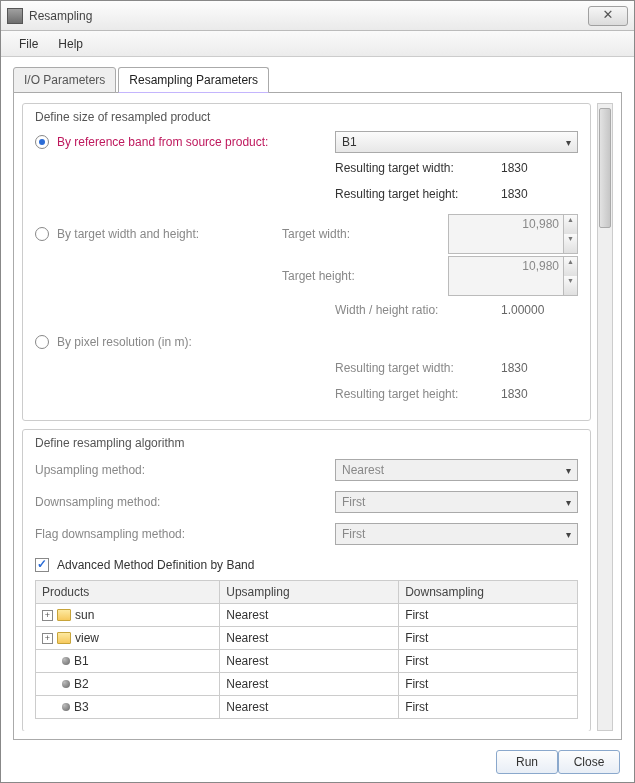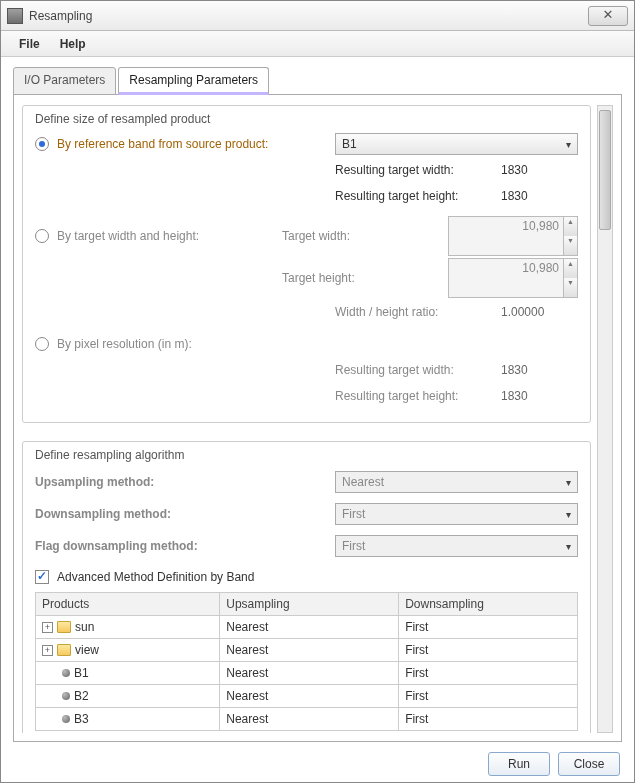--- a/index.html
+++ b/index.html
@@ -41,21 +41,20 @@
     color: #555;
     font-size: 13px;
   }
   .menubar {
     height: 26px;
     background: linear-gradient(to bottom, #fafafa, #ececec);
     border-bottom: 1px solid #ccc;
     display: flex;
     align-items: center;
     padding: 0 8px;
-    font-weight: bold;
   }
   .menubar span {
     padding: 4px 10px;
     cursor: default;
     color: #333;
   }
   .content-wrap {
     padding: 10px 12px 0 12px;
   }
   .tabs {
@@ -69,21 +68,21 @@
     border: 1px solid #aaa;
     background: #efefef;
     color: #555;
     border-top-left-radius: 3px;
     border-top-right-radius: 3px;
     margin-right: 2px;
     cursor: default;
   }
   .tab.active {
     background: #fff;
-    border-bottom: 3px solid #c4b5fd;
+    border-bottom: 1px solid #c4b5fd;
     color: #222;
   }
   .panel {
     border: 1px solid #aaa;
     background: #fff;
     padding: 10px 8px 8px 8px;
     height: 648px;
     display: flex;
     gap: 6px;
   }
@@ -101,38 +100,38 @@
     position: absolute;
     left: 1px; right: 1px;
     top: 4px; height: 120px;
     background: linear-gradient(to right, #e2e2e2, #c6c6c6);
     border: 1px solid #aaa;
     border-radius: 2px;
   }
   .group {
     border: 1px solid #ccc;
     border-radius: 3px;
-    margin-bottom: 18px;
+    margin-bottom: 8px;
     padding: 10px 12px 12px 12px;
   }
   .group-title {
     color: #555;
     margin: -4px 0 6px 0;
   }
   .row {
     display: flex;
     align-items: center;
     min-height: 24px;
     margin: 2px 0;
   }
   .row .left {
     width: 300px;
     display: flex;
     align-items: center;
-    color: #a16207;
+    color: #be185d;
   }
   .row .left.disabled { color: #888; }
   .row .right {
     flex: 1;
     display: flex;
     align-items: center;
     gap: 6px;
   }
   .radio {
     width: 14px; height: 14px;
@@ -212,21 +211,21 @@
     background: linear-gradient(to bottom, #fafafa, #e0e0e0);
   }
   .static-label { color: #888; width: 160px; }
   .static-value { color: #666; }
   .method-row {
     display: flex;
     align-items: center;
     min-height: 28px;
     margin: 4px 0;
   }
-  .method-row .mlabel { width: 300px; color: #888; font-weight: bold; }
+  .method-row .mlabel { width: 300px; color: #888; }
   .adv-row {
     display: flex;
     align-items: center;
     margin: 10px 0 8px 0;
     color: #333;
   }
   table.grid {
     width: 100%;
     border-collapse: collapse;
     font-size: 12px;
@@ -259,21 +258,20 @@
     border-radius: 1px;
   }
   .band-icon {
     width: 8px; height: 8px;
     border-radius: 50%;
     background: radial-gradient(circle at 30% 30%, #bbb, #666);
   }
   .footer {
     display: flex;
     justify-content: flex-end;
-    gap: 8px;
     padding: 10px 14px;
   }
   .btn {
     min-width: 62px;
     height: 24px;
     border: 1px solid #8aa8cc;
     background: linear-gradient(to bottom, #fdfdfd, #e8eef6);
     border-radius: 3px;
     text-align: center;
     line-height: 22px;

